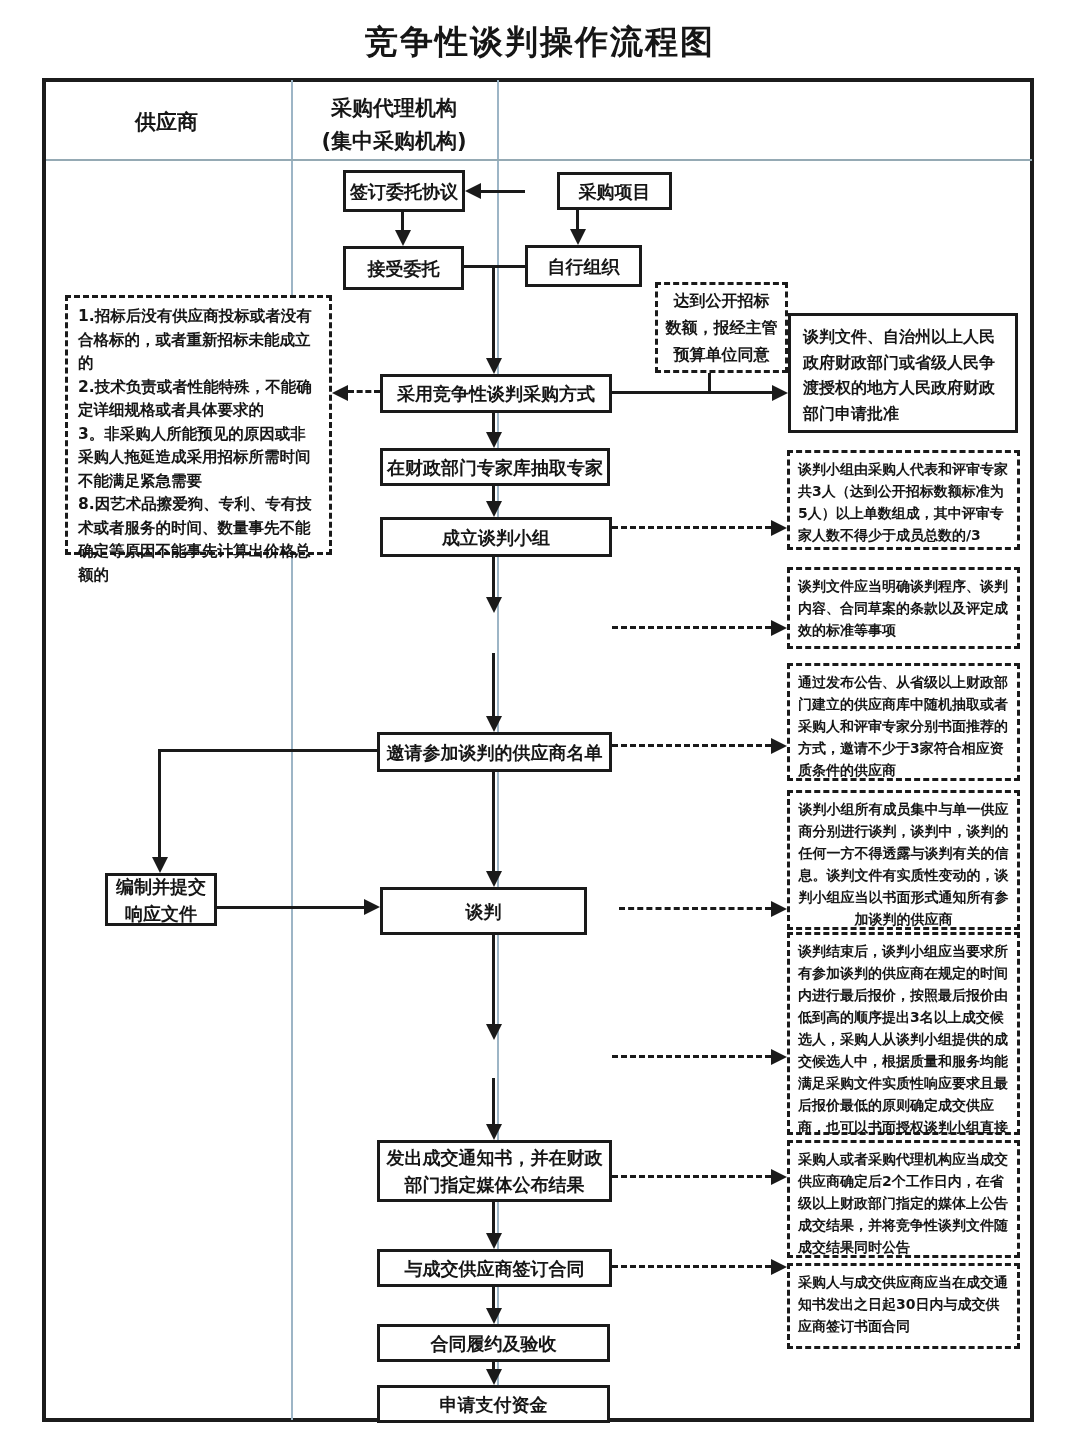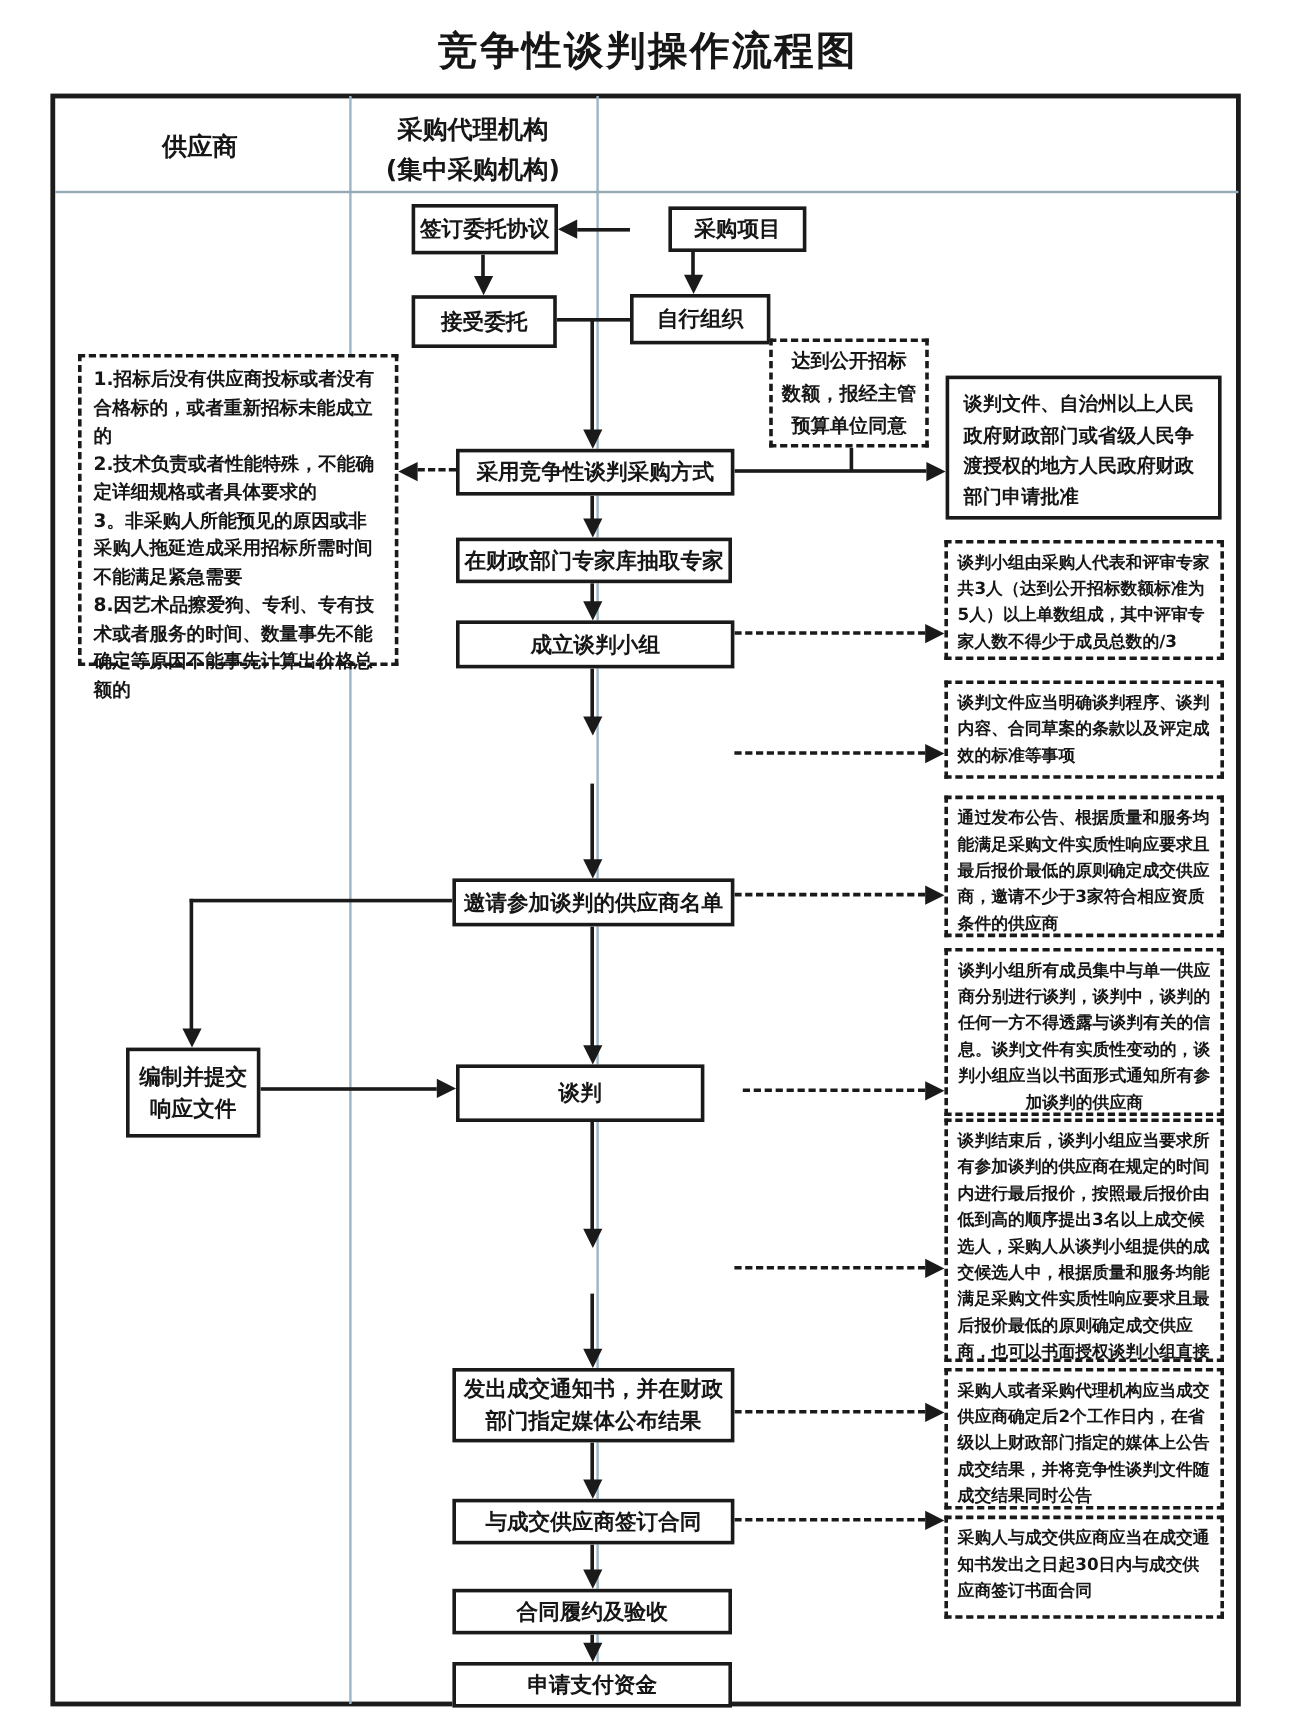--- a/index.html
+++ b/index.html
@@ -67,39 +67,39 @@
 (集中采购机构)</div>
 
   <div class="fbox" style="left:343px; top:170px; width:122px; height:42px;">签订委托协议</div>
   <div class="fbox" style="left:525px; top:172px; width:115px; height:38px;margin-left:32px;">采购项目</div>
   <div class="fbox" style="left:343px; top:246px; width:121px; height:44px;">接受委托</div>
   <div class="fbox" style="left:525px; top:245px; width:117px; height:42px;">自行组织</div>
   <div class="fbox" style="left:380px; top:374px; width:232px; height:39px;">采用竞争性谈判采购方式</div>
   <div class="fbox" style="left:380px; top:448px; width:230px; height:38px;">在财政部门专家库抽取专家</div>
   <div class="fbox" style="left:380px; top:517px; width:232px; height:40px;">成立谈判小组</div>
   <div class="fbox" style="left:377px; top:732px; width:235px; height:40px;">邀请参加谈判的供应商名单</div>
-  <div class="fbox" style="left:105px; top:873px; width:112px; height:75px;">编制并提交
+  <div class="fbox" style="left:105px; top:873px; width:112px; height:53px;">编制并提交
 响应文件</div>
   <div class="fbox" style="left:380px; top:887px; width:207px; height:48px;">谈判</div>
   <div class="fbox" style="left:377px; top:1140px; width:235px; height:62px;">发出成交通知书，并在财政部门指定媒体公布结果</div>
   <div class="fbox" style="left:377px; top:1249px; width:235px; height:38px;">与成交供应商签订合同</div>
   <div class="fbox" style="left:377px; top:1324px; width:233px; height:38px;">合同履约及验收</div>
   <div class="fbox" style="left:377px; top:1385px; width:233px; height:38px;">申请支付资金</div>
 
   <div class="dbox note-lg" style="left:65px; top:295px; width:267px; height:260px;">1.招标后没有供应商投标或者没有合格标的，或者重新招标未能成立的
 2.技术负责或者性能特殊，不能确定详细规格或者具体要求的
 3。非采购人所能预见的原因或非采购人拖延造成采用招标所需时间不能满足紧急需要
 8.因艺术品擦爱狗、专利、专有技术或者服务的时间、数量事先不能确定等原因不能事先计算出价格总额的</div>
-  <div class="dbox threshold" style="left:641px; top:282px; width:133px; height:91px;">达到公开招标
+  <div class="dbox threshold" style="left:655px; top:282px; width:133px; height:91px;font-family:Liberation Serif, serif;">达到公开招标
 数额，报经主管
 预算单位同意</div>
   <div class="abox" style="left:788px; top:313px; width:230px; height:120px;">谈判文件、自治州以上人民政府财政部门或省级人民争渡授权的地方人民政府财政部门申请批准</div>
   <div class="dbox note" style="left:787px; top:450px; width:233px; height:100px;">谈判小组由采购人代表和评审专家共3人（达到公开招标数额标准为5人）以上单数组成，其中评审专家人数不得少于成员总数的/3</div>
   <div class="dbox note" style="left:787px; top:567px; width:233px; height:82px;">谈判文件应当明确谈判程序、谈判内容、合同草案的条款以及评定成效的标准等事项</div>
-  <div class="dbox note" style="left:787px; top:663px; width:233px; height:118px;">通过发布公告、根据质量和服务均能满足采购文件实质性响应要求且最后报价最低的原则确定成交供应商，邀请不少于3家符合相应资质条件的供应商</div>
+  <div class="dbox note" style="left:787px; top:663px; width:233px; height:118px;">通过发布公告、从省级以上财政部门建立的供应商库中随机抽取或者采购人和评审专家分别书面推荐的方式，邀请不少于3家符合相应资质条件的供应商</div>
   <div class="dbox note" style="left:787px; top:790px; width:233px; height:140px;text-align:center;">谈判小组所有成员集中与单一供应商分别进行谈判，谈判中，谈判的任何一方不得透露与谈判有关的信息。谈判文件有实质性变动的，谈判小组应当以书面形式通知所有参加谈判的供应商</div>
   <div class="dbox note" style="left:787px; top:932px; width:233px; height:203px;">谈判结束后，谈判小组应当要求所有参加谈判的供应商在规定的时间内进行最后报价，按照最后报价由低到高的顺序提出3名以上成交候选人，采购人从谈判小组提供的成交候选人中，根据质量和服务均能满足采购文件实质性响应要求且最后报价最低的原则确定成交供应商，也可以书面授权谈判小组直接确定成交供应商</div>
   <div class="dbox note" style="left:787px; top:1140px; width:233px; height:118px;">采购人或者采购代理机构应当成交供应商确定后2个工作日内，在省级以上财政部门指定的媒体上公告成交结果，并将竞争性谈判文件随成交结果同时公告</div>
   <div class="dbox note" style="left:787px; top:1263px; width:233px; height:86px;">采购人与成交供应商应当在成交通知书发出之日起30日内与成交供应商签订书面合同</div>
 
   <div class="line" style="left:481px; top:190px; width:44px; height:3px;"></div>
   <div class="arr left" style="left:465px; top:183px;"></div>
 
   <div class="line" style="left:401px; top:212px; width:3px; height:20px;"></div>
   <div class="arr down" style="left:395px; top:230px;"></div>

